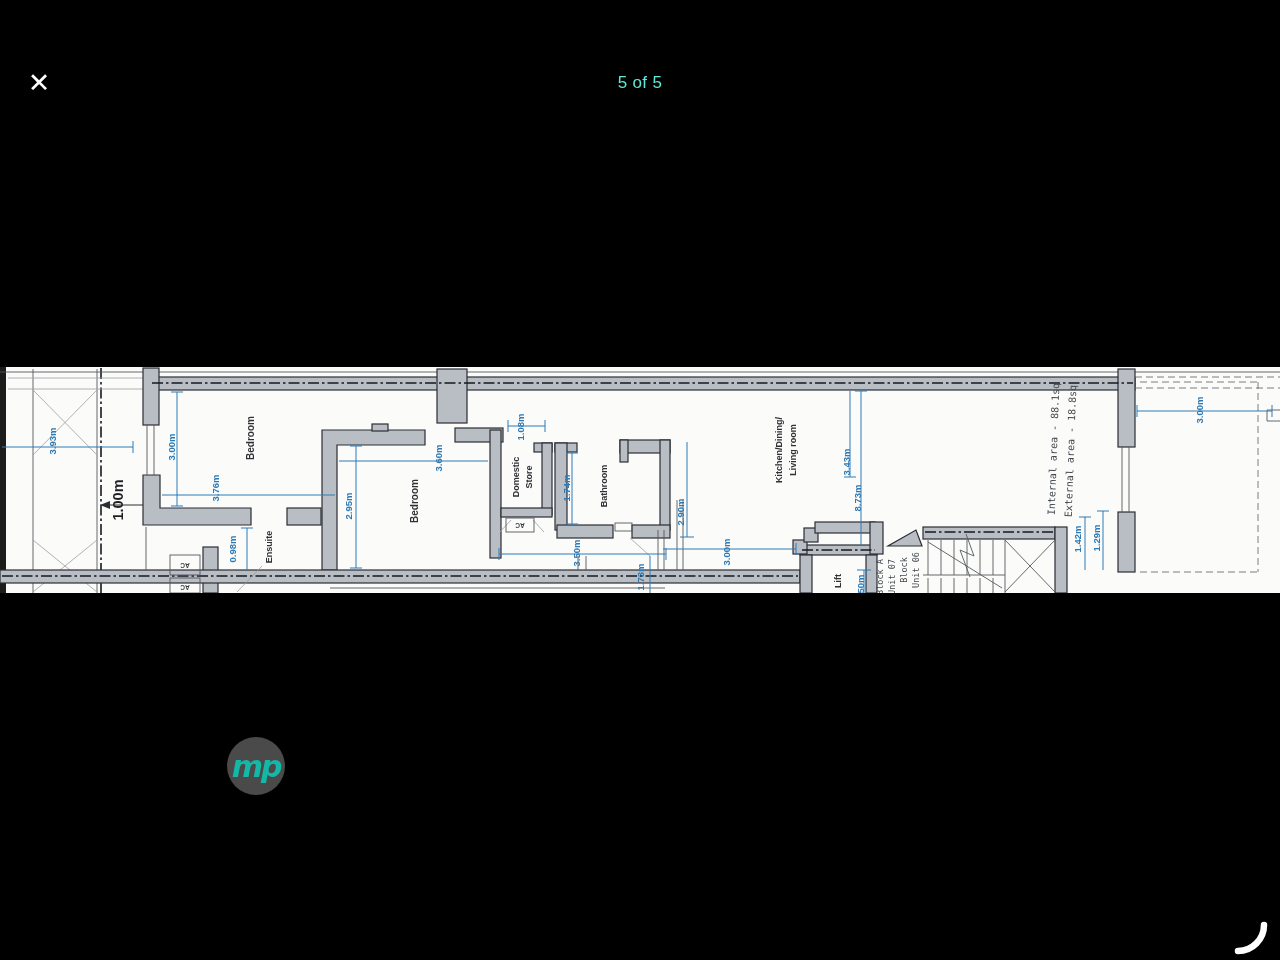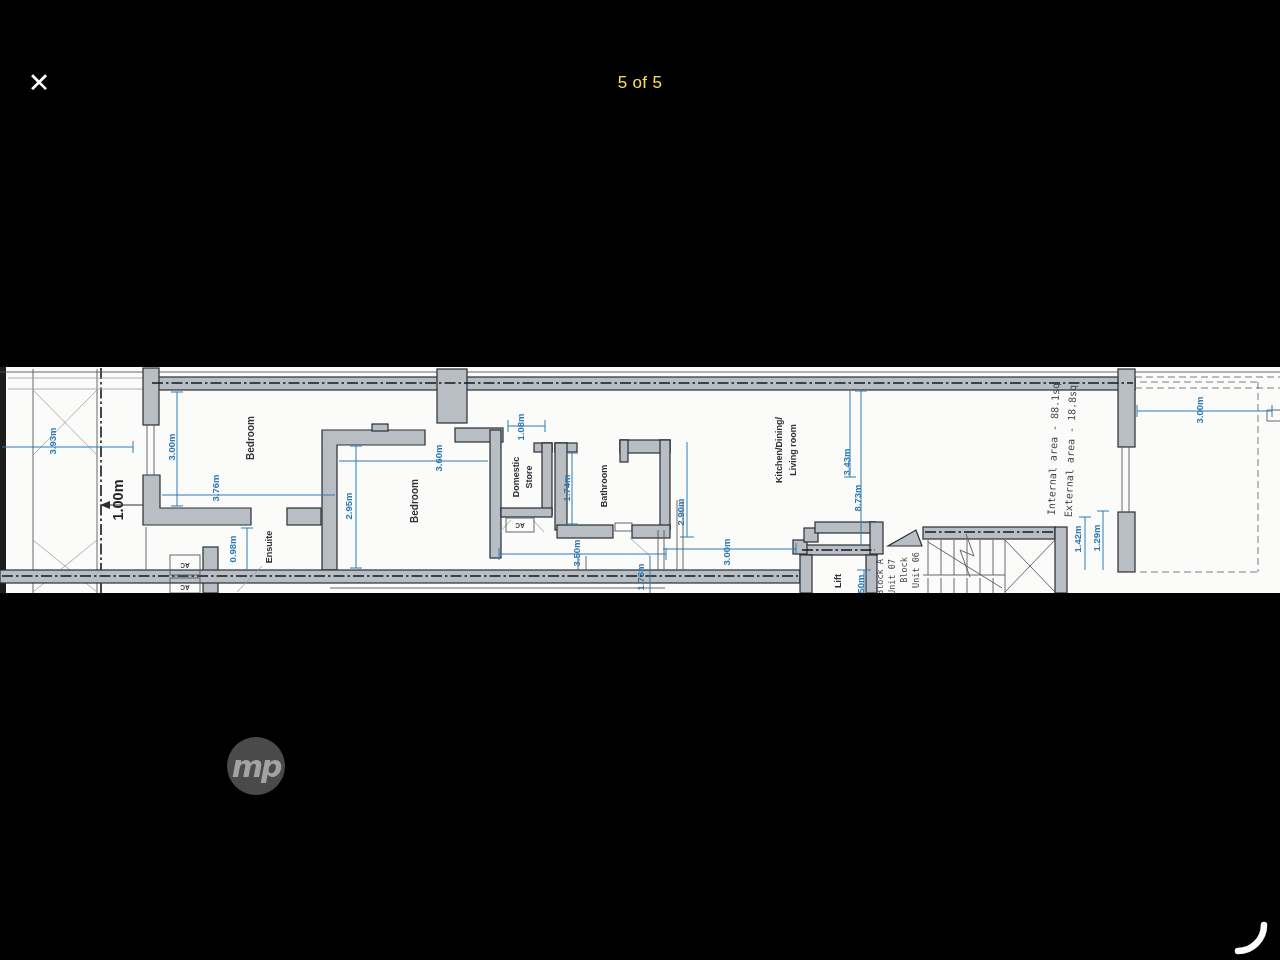--- a/index.html
+++ b/index.html
@@ -1,42 +1,42 @@
 <!DOCTYPE html>
 <html><head>
 <meta charset="utf-8">
 <style>
   html,body{margin:0;padding:0;background:#000;width:1280px;height:960px;overflow:hidden;
     font-family:"Liberation Sans",sans-serif;position:relative;}
   #stage{position:absolute;inset:0;width:1280px;height:960px;background:#000;}
   
   .close-btn{position:absolute;left:24px;top:68px;width:30px;height:30px;color:#fff;
     font-size:27px;line-height:30px;text-align:center;font-weight:400;cursor:pointer;}
-  .counter{position:absolute;left:0;top:73px;width:1280px;text-align:center;color:#fde047;
+  .counter{position:absolute;left:0;top:73px;width:1280px;text-align:center;color:#5eead4;
     font-size:17px;letter-spacing:.3px;}
   
   .plan-wrap{position:absolute;left:0;top:367px;width:1280px;height:226px;background:#fbfbfa;}
   svg text{user-select:none;}
   .wall{fill:#b9bdc4;stroke:#2b2e34;stroke-width:1.2;}
   .cl{stroke:#16181c;stroke-width:1.6;stroke-dasharray:11 3 2.5 3;fill:none;}
   .thin{stroke:#55585e;stroke-width:.9;fill:none;}
   .lt{stroke:#9b9ea4;stroke-width:.8;fill:none;}
   .dash{stroke:#6a6d73;stroke-width:.9;stroke-dasharray:7 4;fill:none;}
   .dim{stroke:#2d7ab6;stroke-width:1;fill:none;}
   .dimtxt{fill:#2d7ab6;font-family:"Liberation Sans",sans-serif;font-size:9.5px;font-weight:bold;}
   .room{fill:#2f3135;font-family:"Liberation Sans",sans-serif;font-size:10px;font-weight:bold;}
   .room-sm{fill:#2f3135;font-family:"Liberation Sans",sans-serif;font-size:9px;font-weight:bold;}
   .mono{fill:#43484e;font-family:"DejaVu Sans Mono",monospace;font-size:10px;}
   .mono-sm{fill:#43484e;font-family:"DejaVu Sans Mono",monospace;font-size:8.5px;}
   .actxt{fill:#3a3d42;font-family:"Liberation Sans",sans-serif;font-size:6.5px;font-weight:bold;}
   .blk{fill:#1e2023;font-family:"Liberation Sans",sans-serif;font-size:14.5px;font-weight:bold;}
   
   .watermark{position:absolute;left:227px;top:737px;width:58px;height:58px;border-radius:50%;
     background:#4a4a4a;display:flex;align-items:center;justify-content:center;
-    color:#a3a3a3;font-weight:bold;font-size:30px;letter-spacing:-2px;
+    color:#14b8a6;font-weight:bold;font-size:30px;letter-spacing:-2px;
     font-family:"DejaVu Sans",sans-serif;font-style:italic;}
   .corner-arc{position:absolute;left:1215px;top:898px;width:60px;height:60px;}
 </style>
 </head>
 <body>
 
 <div id="stage">
 
   <div class="close-btn">✕</div>
   <div class="counter">5 of 5</div>

